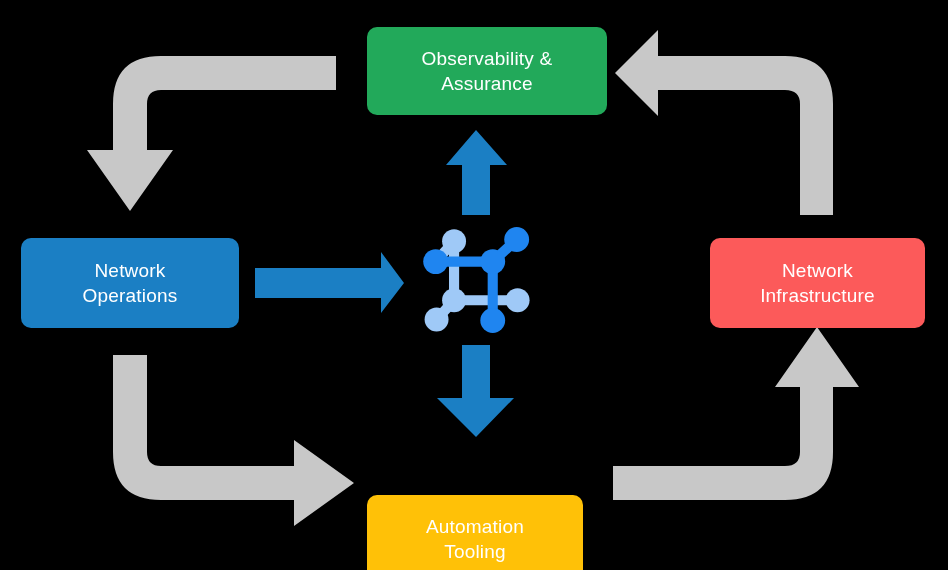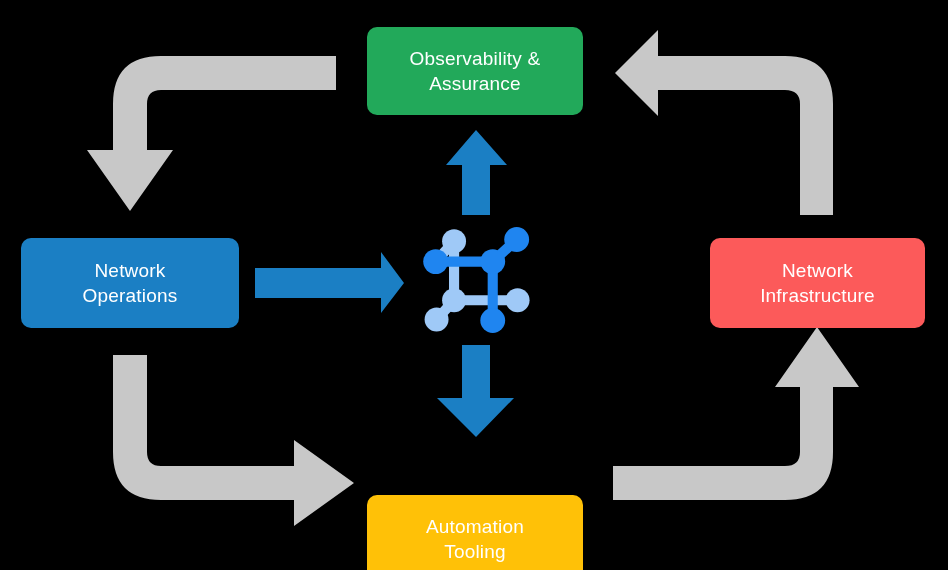--- a/index.html
+++ b/index.html
@@ -39,21 +39,21 @@
     font-weight: 400;
     letter-spacing: 0.2px;
     font-family: "Liberation Sans", sans-serif;
     box-sizing: border-box;
     padding: 4px 10px;
     white-space: pre-line;
   }
   #box-observability {
     left: 367px;
     top: 27px;
-    width: 216px;
+    width: 240px;
     height: 88px;
   }
   #box-network-operations {
     left: 21px;
     top: 238px;
     width: 218px;
     height: 90px;
   }
   #box-network-infrastructure {
     left: 710px;

